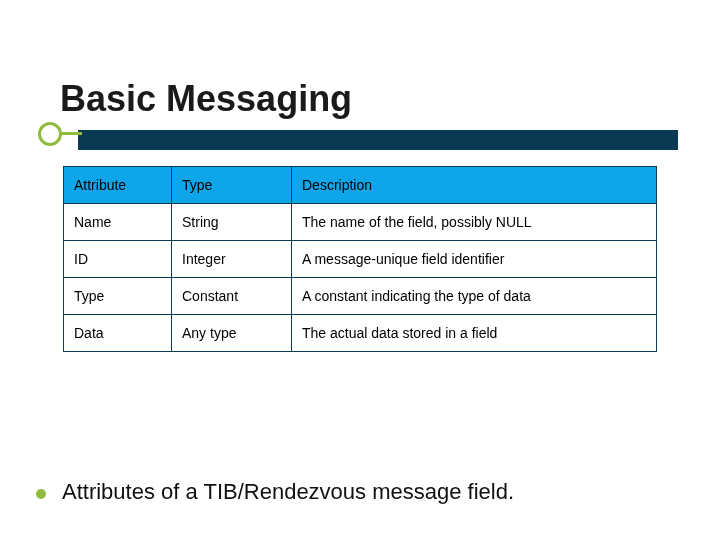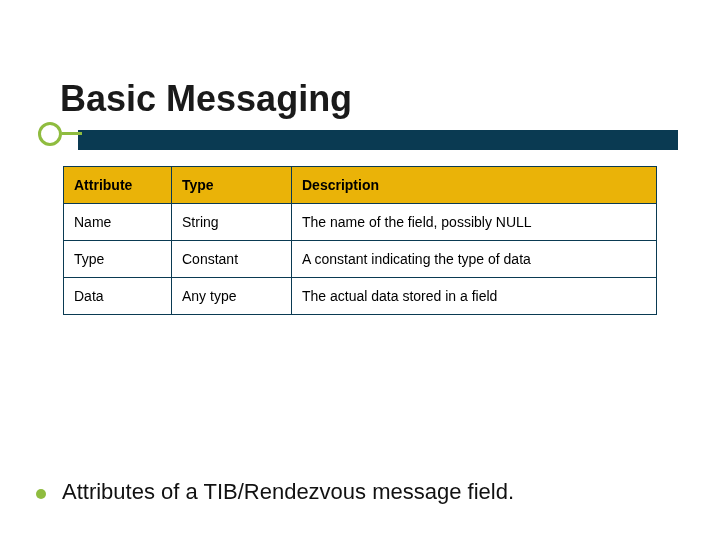--- a/index.html
+++ b/index.html
@@ -74,22 +74,22 @@
   .table th, .table td {
     border: 1.5px solid #0a3a52;
     padding: 8px 10px;
     text-align: left;
     font-size: 14px;
     line-height: 1.2;
     vertical-align: middle;
     height: 20px;
   }
   .table th {
-    font-weight: bold;
-    background: #eab308;
+    font-weight: normal;
+    background: #0ea5e9;
   }
   .col-attr { width: 108px; }
   .col-type { width: 120px; }
   .col-desc { width: auto; }
 
   .caption-row {
     position: absolute;
     left: 36px;
     top: 450px;
     display: flex;
@@ -138,20 +138,25 @@
         <th>Description</th>
       </tr>
     </thead>
     <tbody>
       <tr>
         <td>Name</td>
         <td>String</td>
         <td>The name of the field, possibly NULL</td>
       </tr>
       <tr>
+        <td>ID</td>
+        <td>Integer</td>
+        <td>A message-unique field identifier</td>
+      </tr>
+      <tr>
         <td>Type</td>
         <td>Constant</td>
         <td>A constant indicating the type of data</td>
       </tr>
       <tr>
         <td>Data</td>
         <td>Any type</td>
         <td>The actual data stored in a field</td>
       </tr>
     </tbody>

